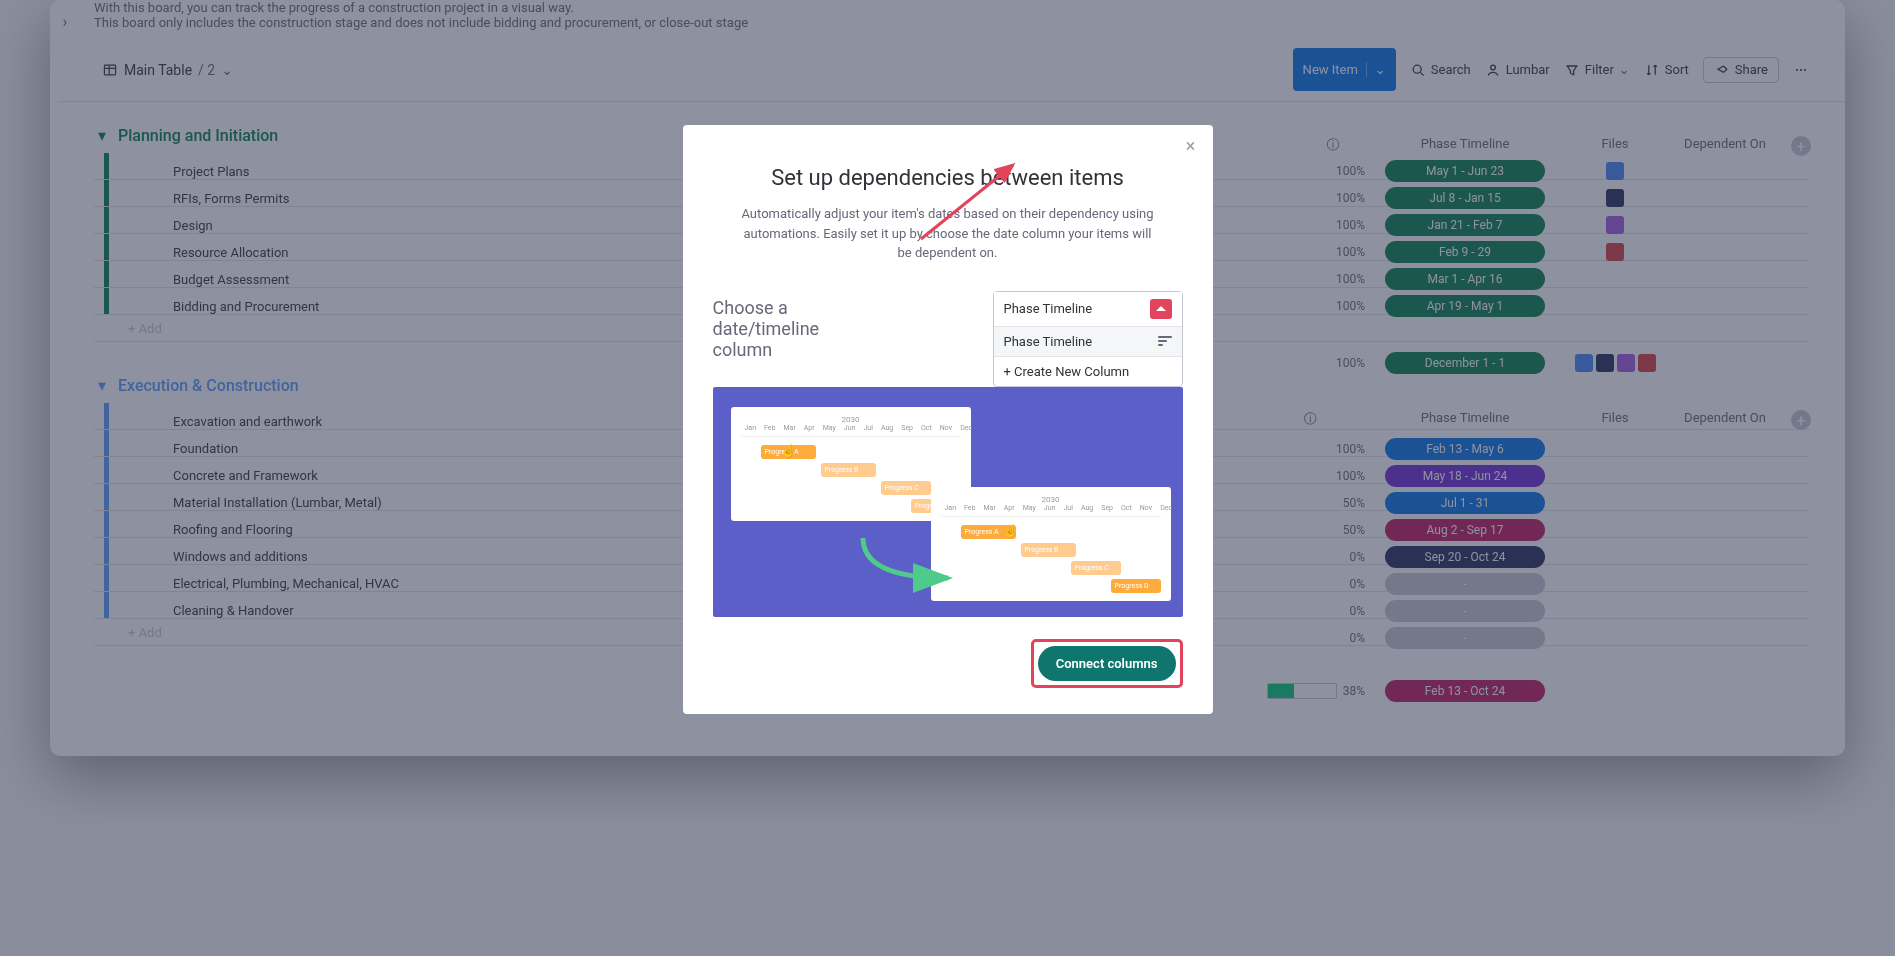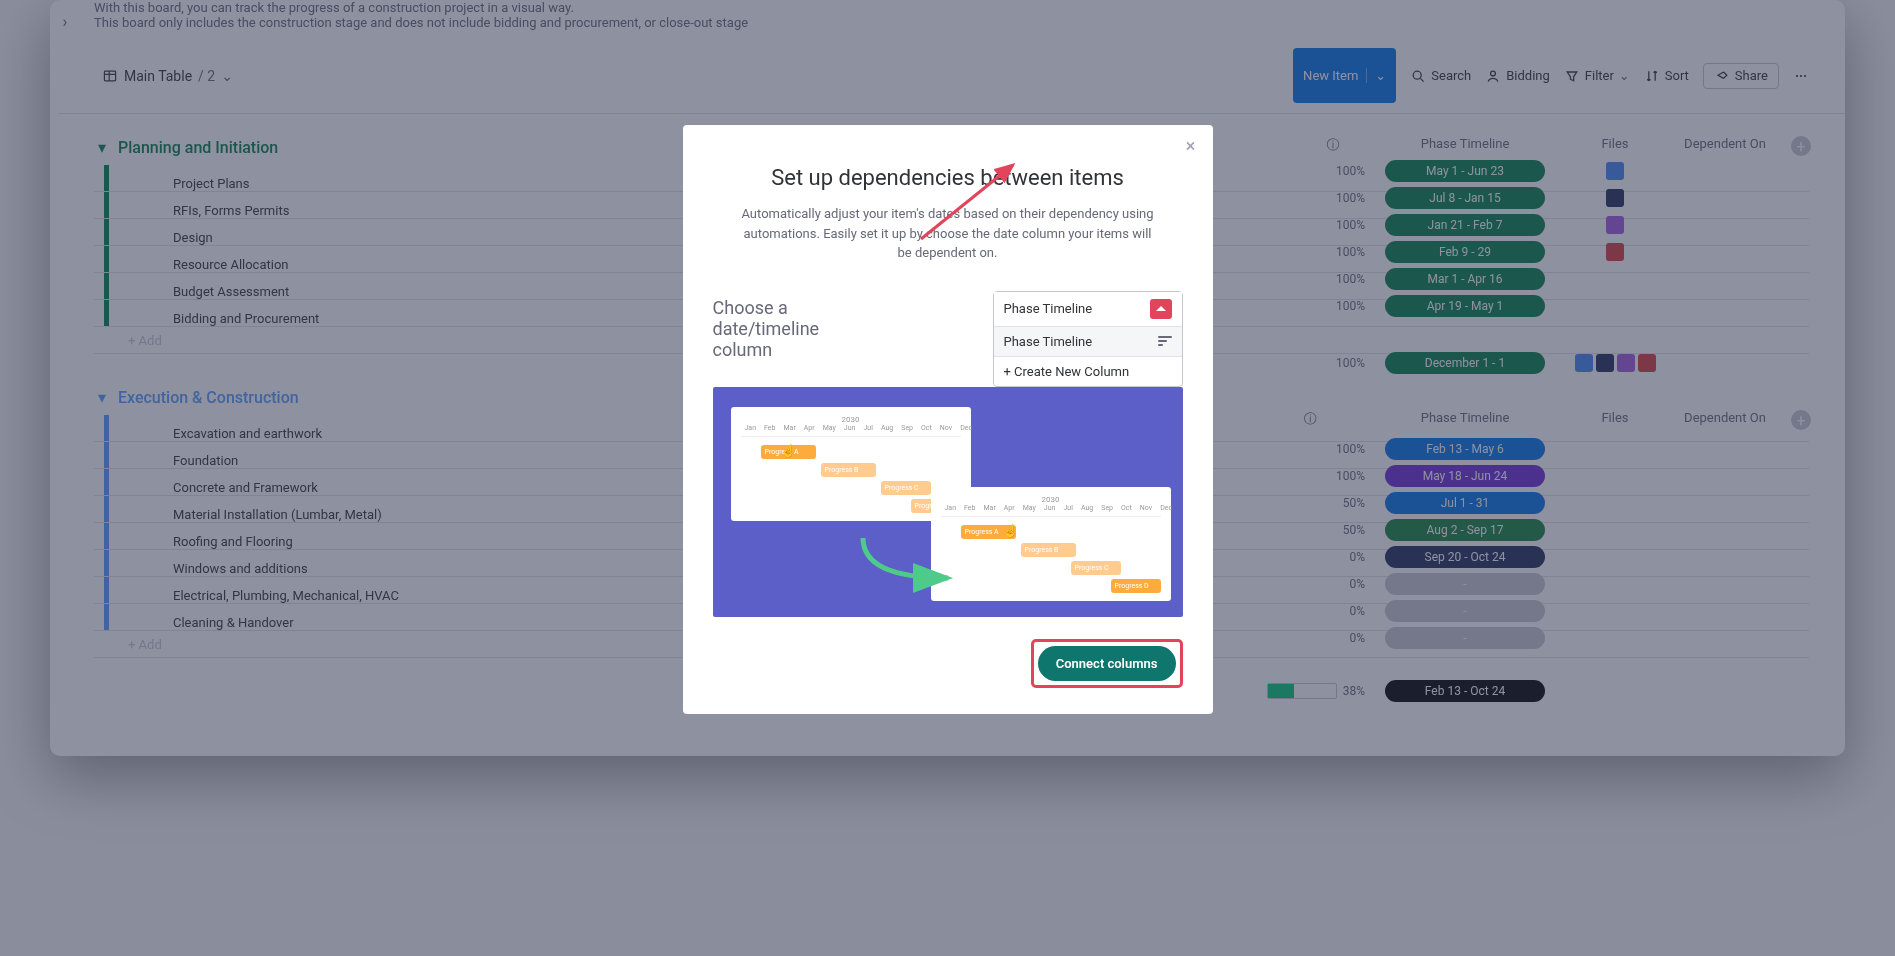--- a/index.html
+++ b/index.html
@@ -8,21 +8,21 @@
 .app-window { position: absolute; left: 50px; top: 0; right: 50px; bottom: 200px; background: #fff; border-radius: 10px; box-shadow: 0 20px 60px rgba(0,0,0,.4); overflow: hidden; }
 .app-content { position: absolute; inset: 0; }
 
 .board-desc { padding: 0 36px 10px; color: #676879; font-size: 13px; margin-left: 8px; }
 .sidebar-expand { position: absolute; left: 6px; top: 12px; width: 18px; height: 18px; display:flex; align-items:center; justify-content:center; color:#676879; }
 
 .view-bar { display: flex; align-items: center; padding: 8px 36px 10px; border-bottom: 1px solid #e1e3e8; margin-left: 8px; }
 .view-tab { display: flex; align-items: center; gap: 6px; font-size: 14px; color: #323338; padding: 4px 8px; cursor: pointer; }
 .view-tab svg { width: 16px; height: 16px; }
 .view-actions { margin-left: auto; display: flex; align-items: center; gap: 14px; }
-.btn-primary { background: #0073ea; color: #fff; border: none; border-radius: 4px; padding: 20px 10px; font-size: 13px; display: flex; align-items: center; gap: 6px; cursor: pointer; }
+.btn-primary { background: #0073ea; color: #fff; border: none; border-radius: 4px; padding: 14px 10px; font-size: 13px; display: flex; align-items: center; gap: 6px; cursor: pointer; }
 .btn-primary .caret { border-left: 1px solid rgba(255,255,255,.4); padding-left: 8px; margin-left:2px; }
 .toolbar-item { display: flex; align-items: center; gap: 5px; font-size: 13px; color: #323338; cursor: pointer; }
 .toolbar-item svg { width: 16px; height: 16px; }
 
 .board-area { padding: 24px 36px 24px 44px; overflow: hidden; }
 .group { margin-bottom: 34px; }
 .group-header { display: flex; align-items: center; gap: 8px; margin-bottom: 8px; }
 .collapse-caret { width:16px; height:16px; display:inline-flex; align-items:center; justify-content:center; border-radius:50%; }
 .group-title { font-size: 16px; font-weight: 500; }
 .g-teal .group-title, .g-teal .collapse-caret { color: #037f4c; }
@@ -119,21 +119,21 @@
               <circle cx="9" cy="9" r="5"></circle>
               <path d="M13 13l4 4"></path>
             </svg>
           <span>Search</span>
         </div>
         <div class="toolbar-item">
           <svg viewBox="0 0 20 20" fill="none" stroke="currentColor" stroke-width="1.6">
               <circle cx="10" cy="7" r="3"></circle>
               <path d="M4 17c1-3 4-4 6-4s5 1 6 4"></path>
             </svg>
-          <span>Bidding</span>
+          <span>Lumbar</span>
         </div>
         <div class="toolbar-item">
           <svg viewBox="0 0 20 20" fill="none" stroke="currentColor" stroke-width="1.6">
               <path d="M4 5h12l-4 6v5l-4-2v-3z"></path>
             </svg>
           <span>Filter</span>
           <span style="color:#676879;">⌄</span>
         </div>
         <div class="toolbar-item">
           <svg viewBox="0 0 20 20" fill="none" stroke="currentColor" stroke-width="1.6">
@@ -341,21 +341,21 @@
           <span>50%</span>
         </div>
         <div class="tl-pill" style="background:#0073ea">Jul 1 - 31</div>
         <div class="files"></div>
         <div class="dep"></div>
       </div>
       <div class="data-cols" style="top: 519px;">
         <div class="prog" style="display:flex;align-items:center;justify-content:flex-end;">
           <span>50%</span>
         </div>
-        <div class="tl-pill" style="background:#15803d">Aug 2 - Sep 17</div>
+        <div class="tl-pill" style="background:#be185d">Aug 2 - Sep 17</div>
         <div class="files"></div>
         <div class="dep"></div>
       </div>
       <div class="data-cols" style="top: 546px;">
         <div class="prog" style="display:flex;align-items:center;justify-content:flex-end;">
           <span>0%</span>
         </div>
         <div class="tl-pill" style="background:#1f2d5c">Sep 20 - Oct 24</div>
         <div class="files"></div>
         <div class="dep"></div>
@@ -384,21 +384,21 @@
         <div class="files"></div>
         <div class="dep"></div>
       </div>
       <div class="data-cols" style="top: 680px;">
         <div class="prog" style="display:flex;align-items:center;justify-content:flex-end;">
           <div style="width:70px;height:16px;border:1px solid #c5c7d0;border-radius:2px;margin-right:6px;display:flex;">
             <div style="width:38%;background:#00c875;"></div>
           </div>
           <span>38%</span>
         </div>
-        <div class="tl-pill" style="background:#000000">Feb 13 - Oct 24</div>
+        <div class="tl-pill" style="background:#be185d">Feb 13 - Oct 24</div>
         <div class="files"></div>
         <div class="dep"></div>
       </div>
     </div>
 </div>
 
 <div class="overlay">
   <div class="modal">
     <div class="modal-close">×</div>
     <div class="modal-title">Set up dependencies between items</div>

